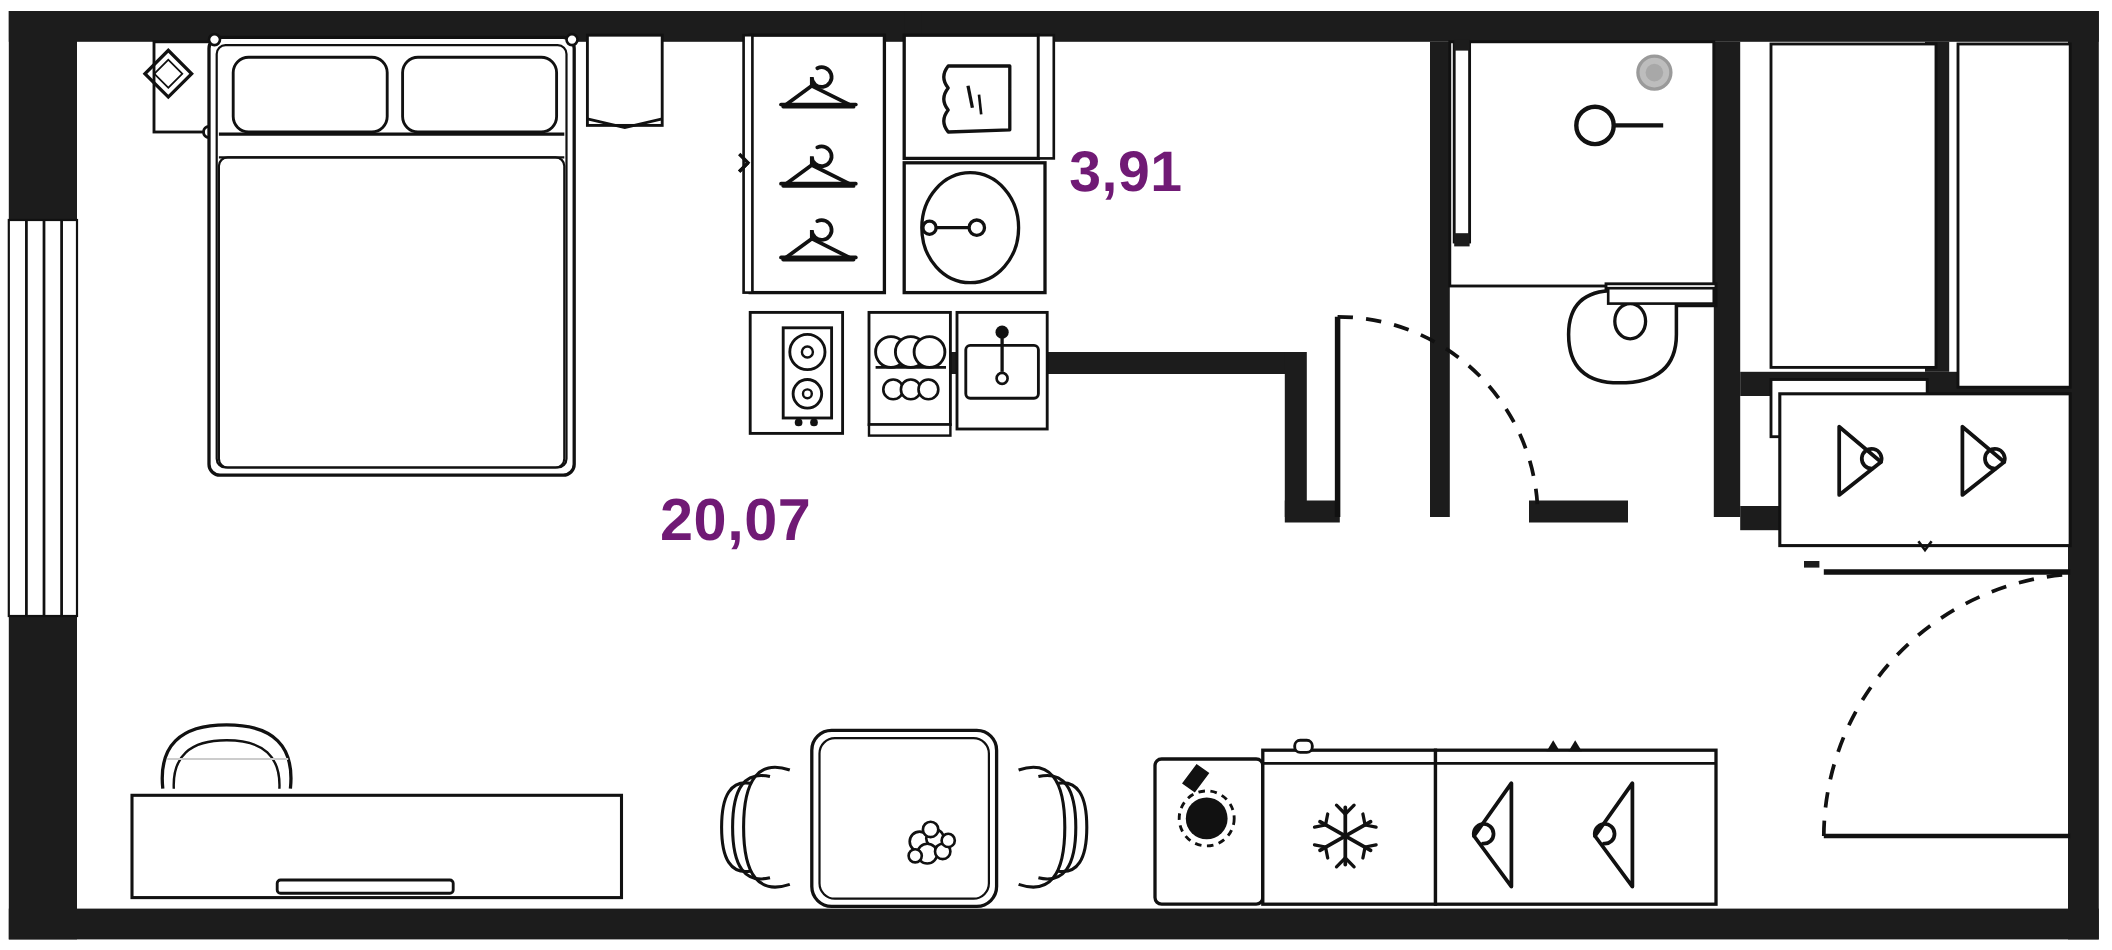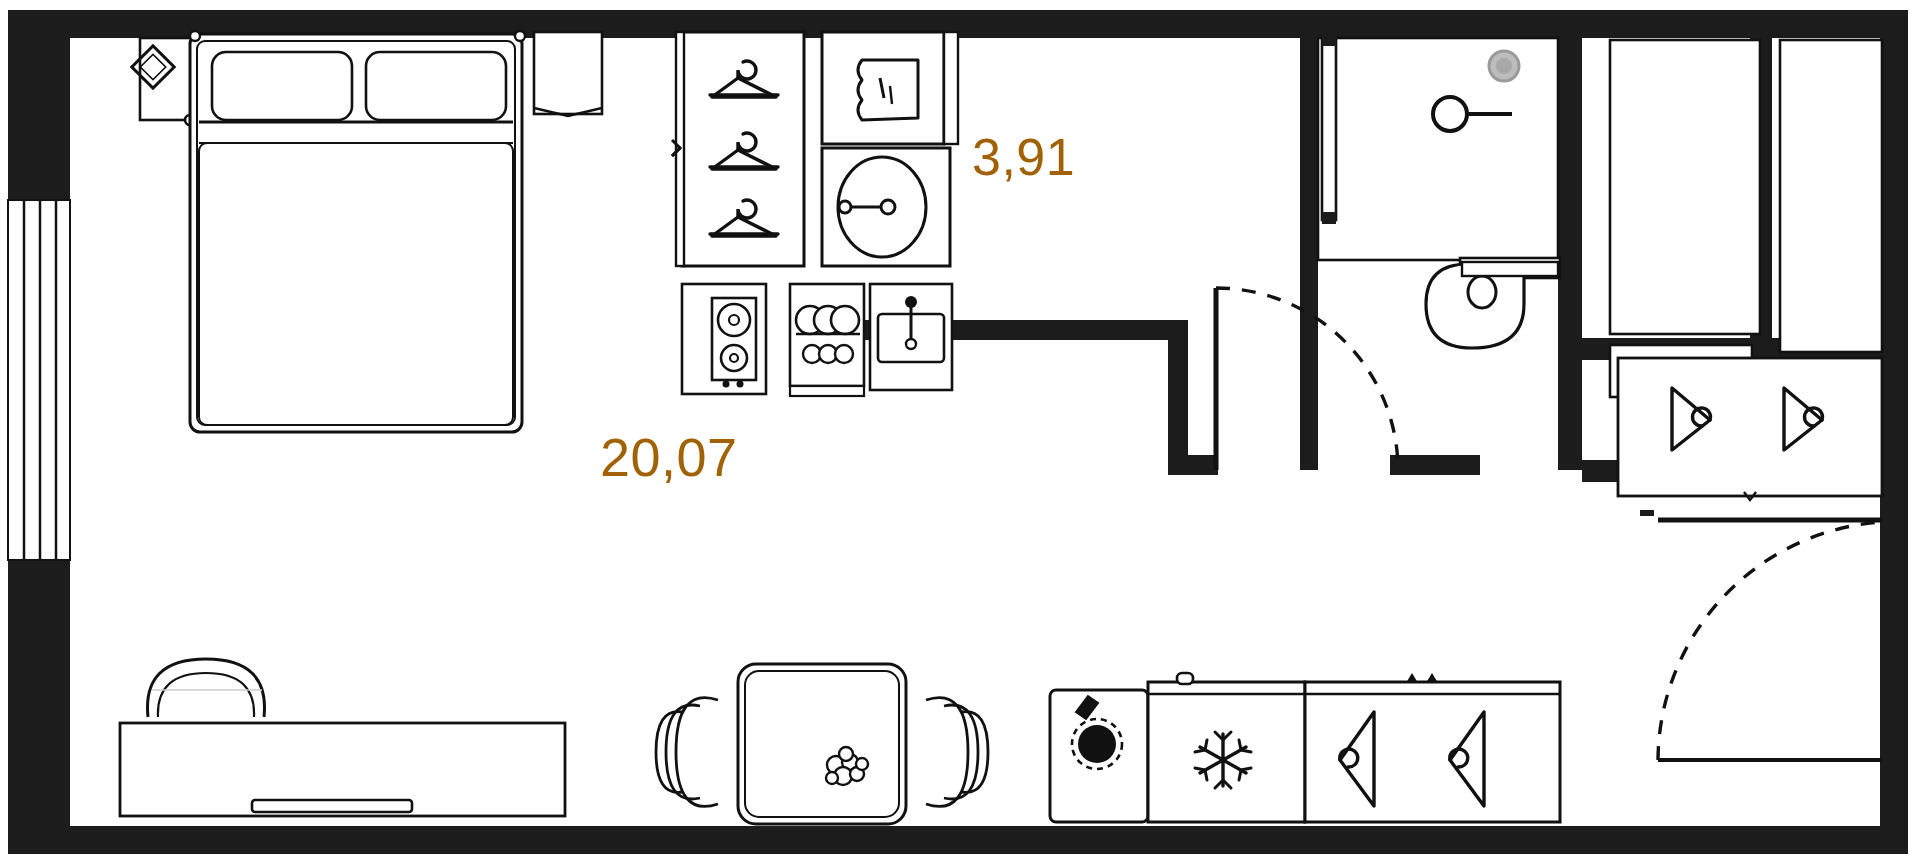--- a/index.html
+++ b/index.html
@@ -2,27 +2,27 @@
 <html><head>
 <meta charset="utf-8">
 <style>
   html,body{margin:0;padding:0;background:#ffffff;}
   body{font-family:"Liberation Sans",sans-serif;}
   #plan-root{position:relative;width:1920px;height:864px;background:#ffffff;overflow:hidden;}
   #plan-svg{position:absolute;left:0;top:0;width:1920px;height:864px;display:block;}
   .area-label{
     position:absolute;
     font-family:"Liberation Sans",sans-serif;
-    color:#a16207;
-    font-weight:400;
+    color:#701a75;
+    font-weight:700;
     letter-spacing:0.5px;
     white-space:nowrap;
     user-select:none;
   }
-  #label-main{left:600px;top:426px;font-size:54px;}
+  #label-main{left:600px;top:442px;font-size:54px;}
   #label-bath{left:972px;top:127px;font-size:52px;}
 </style>
 </head>
 <body>
 
 <div id="plan-root">
 
   <svg id="plan-svg" viewBox="0 0 1920 864" xmlns="http://www.w3.org/2000/svg">
 
     <g>

